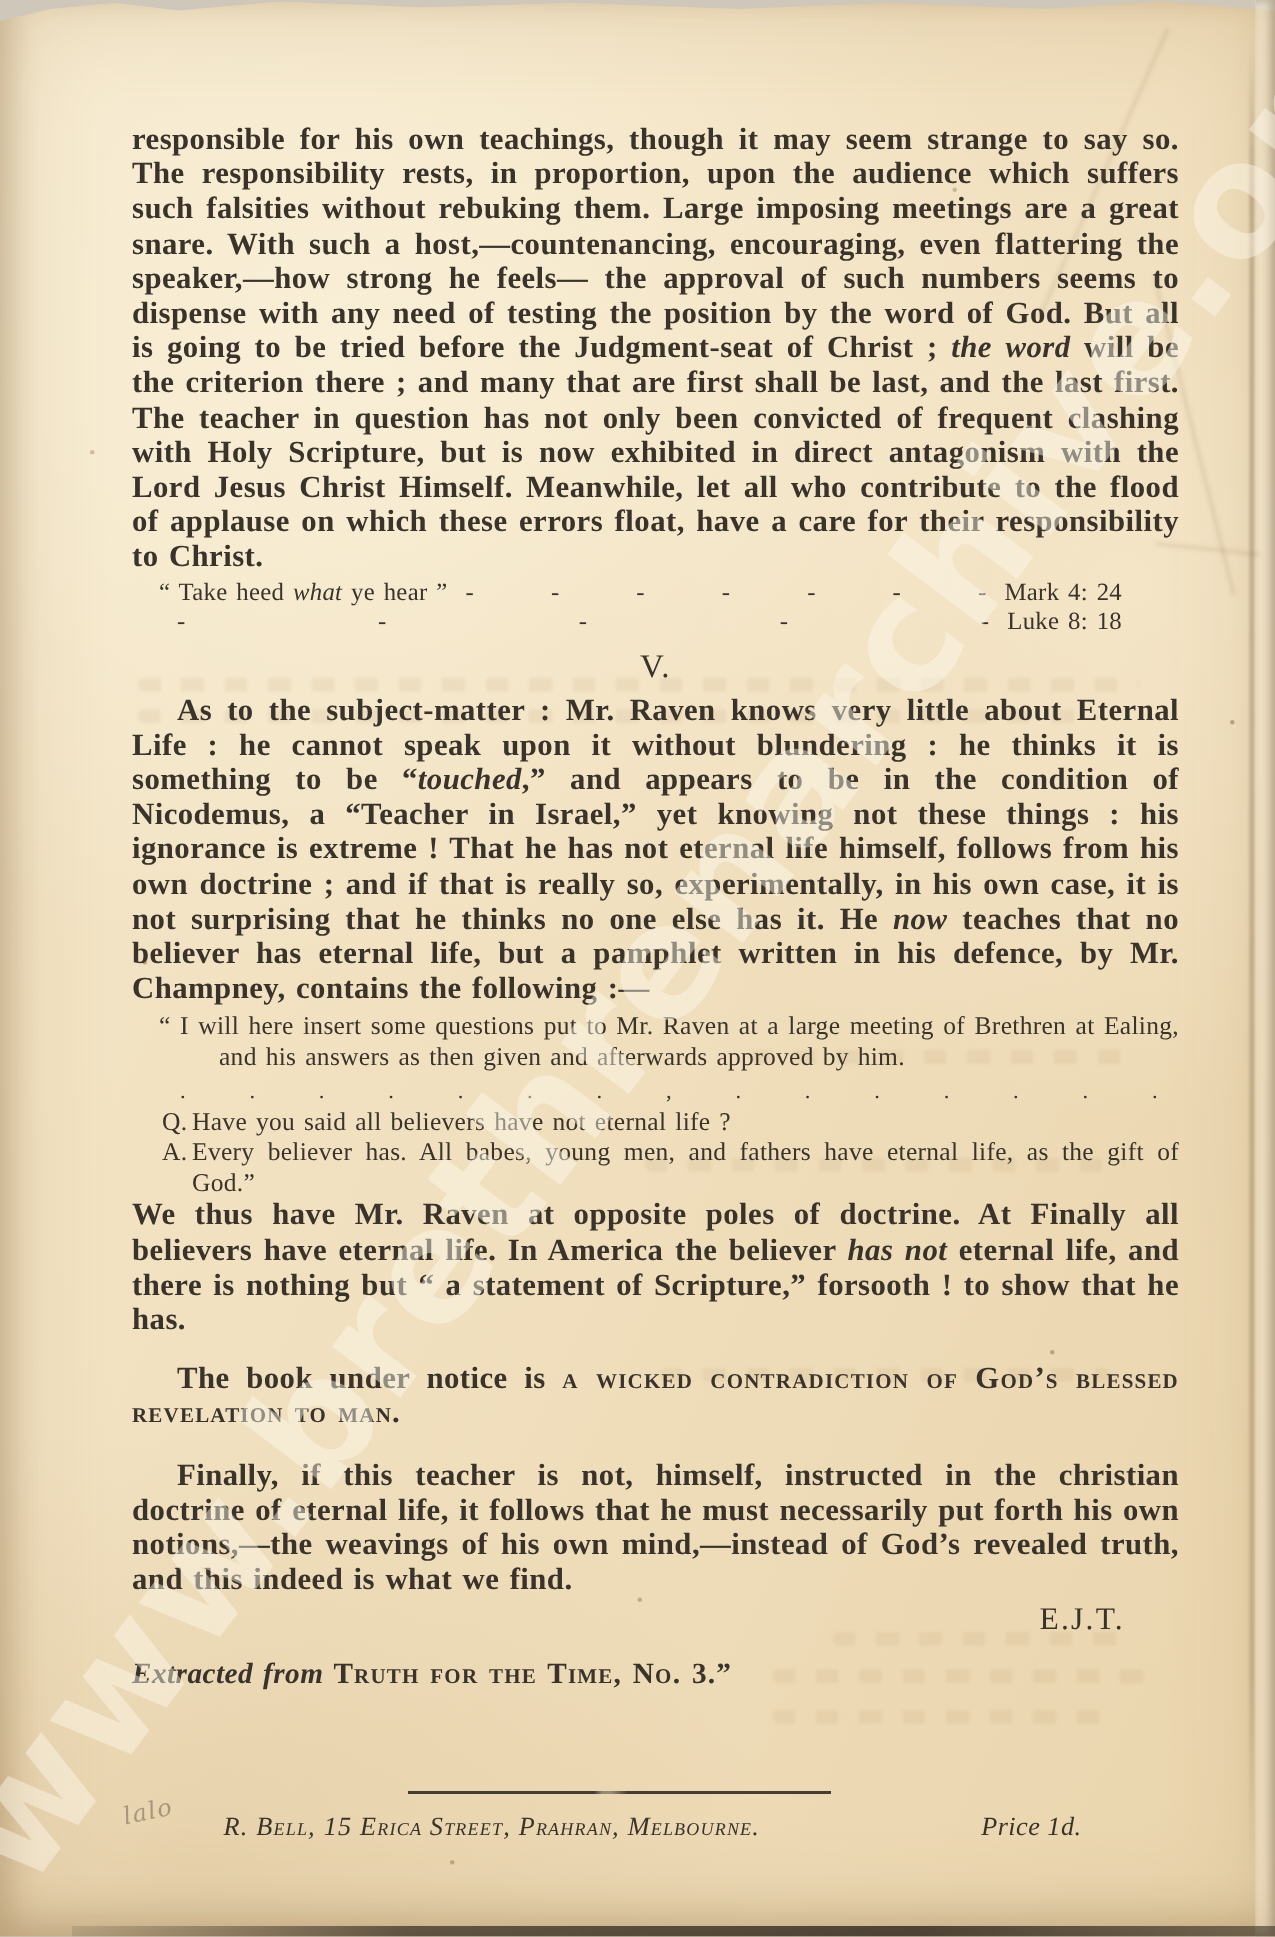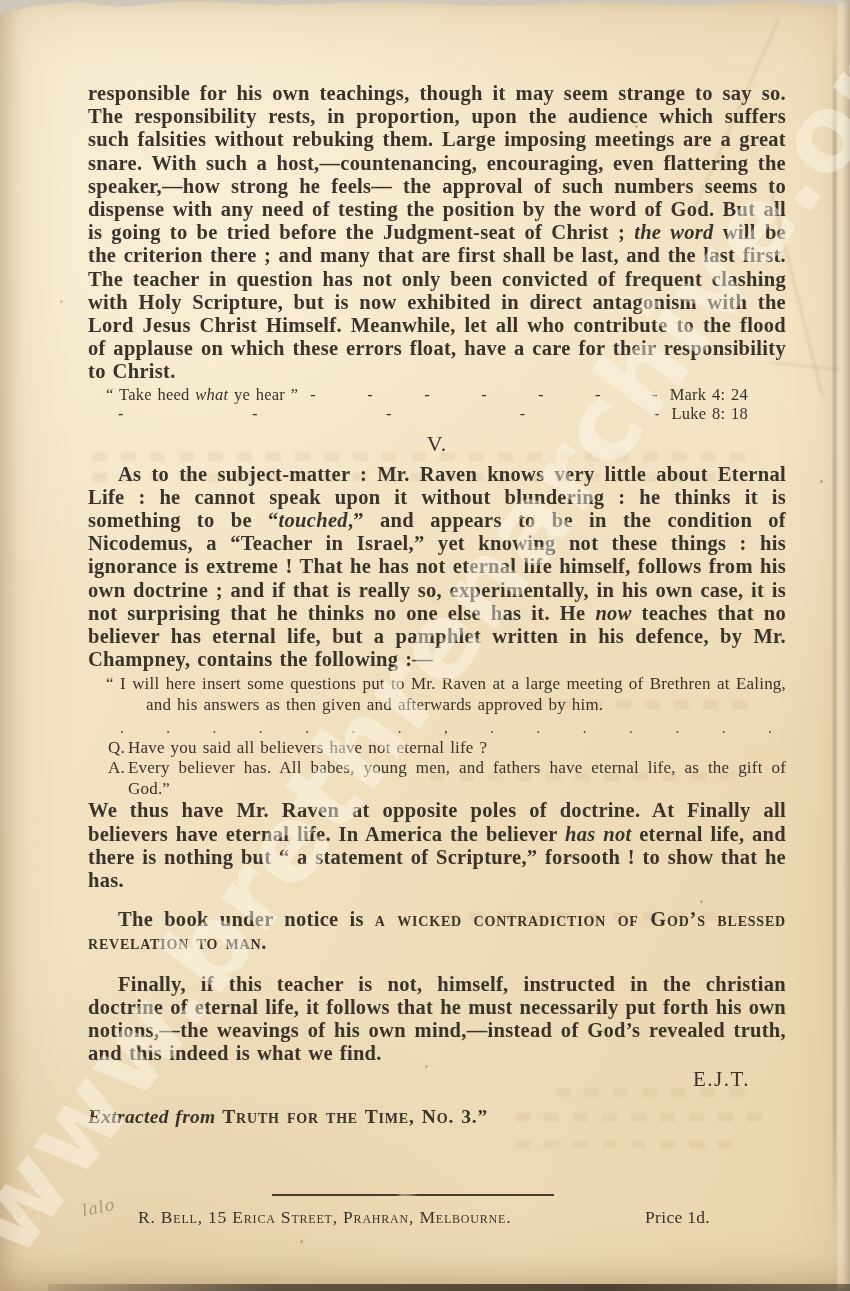--- a/index.html
+++ b/index.html
@@ -105,23 +105,23 @@
   .qa-label { flex:none; width:40px; padding-left:20px; box-sizing:border-box; }
   .qa-text { flex:1; text-align:justify; }
   .signature { margin-top:3px; text-align:right; padding-right:36px; font-size:21px; letter-spacing:1.5px; }
   .extracted { margin-top:13px; font-size:19.5px; letter-spacing:0.3px;font-weight:bold; }
   
   .footer-rule {
     position:absolute; left:272px; top:1194px; width:282px; height:2px; z-index:2;
     background: linear-gradient(90deg, rgba(50,44,36,0.9) 0 44%, rgba(50,44,36,0.45) 46% 48%, rgba(50,44,36,0.9) 52%);
   }
   .footer-line {
-    position:absolute; left:138px; top:1207px; width:612px; z-index:2;
+    position:absolute; left:149px; top:1207px; width:612px; z-index:2;
     display:flex; justify-content:space-between; padding-right:40px; box-sizing:border-box;
-    color:#39332b; font-size:17.5px; letter-spacing:0.3px;
+    color:#39332b; font-size:17.5px; letter-spacing:0.3px;font-style:italic;
   }
   .pencil {
     position:absolute; left:82px; top:1198px; z-index:2;
     font-family:"DejaVu Serif", serif; font-style:italic; font-size:16px;
     color: rgba(100,88,72,0.5); transform: rotate(-12deg); letter-spacing:1px;
   }
 </style>
 </head>
 <body>
 

